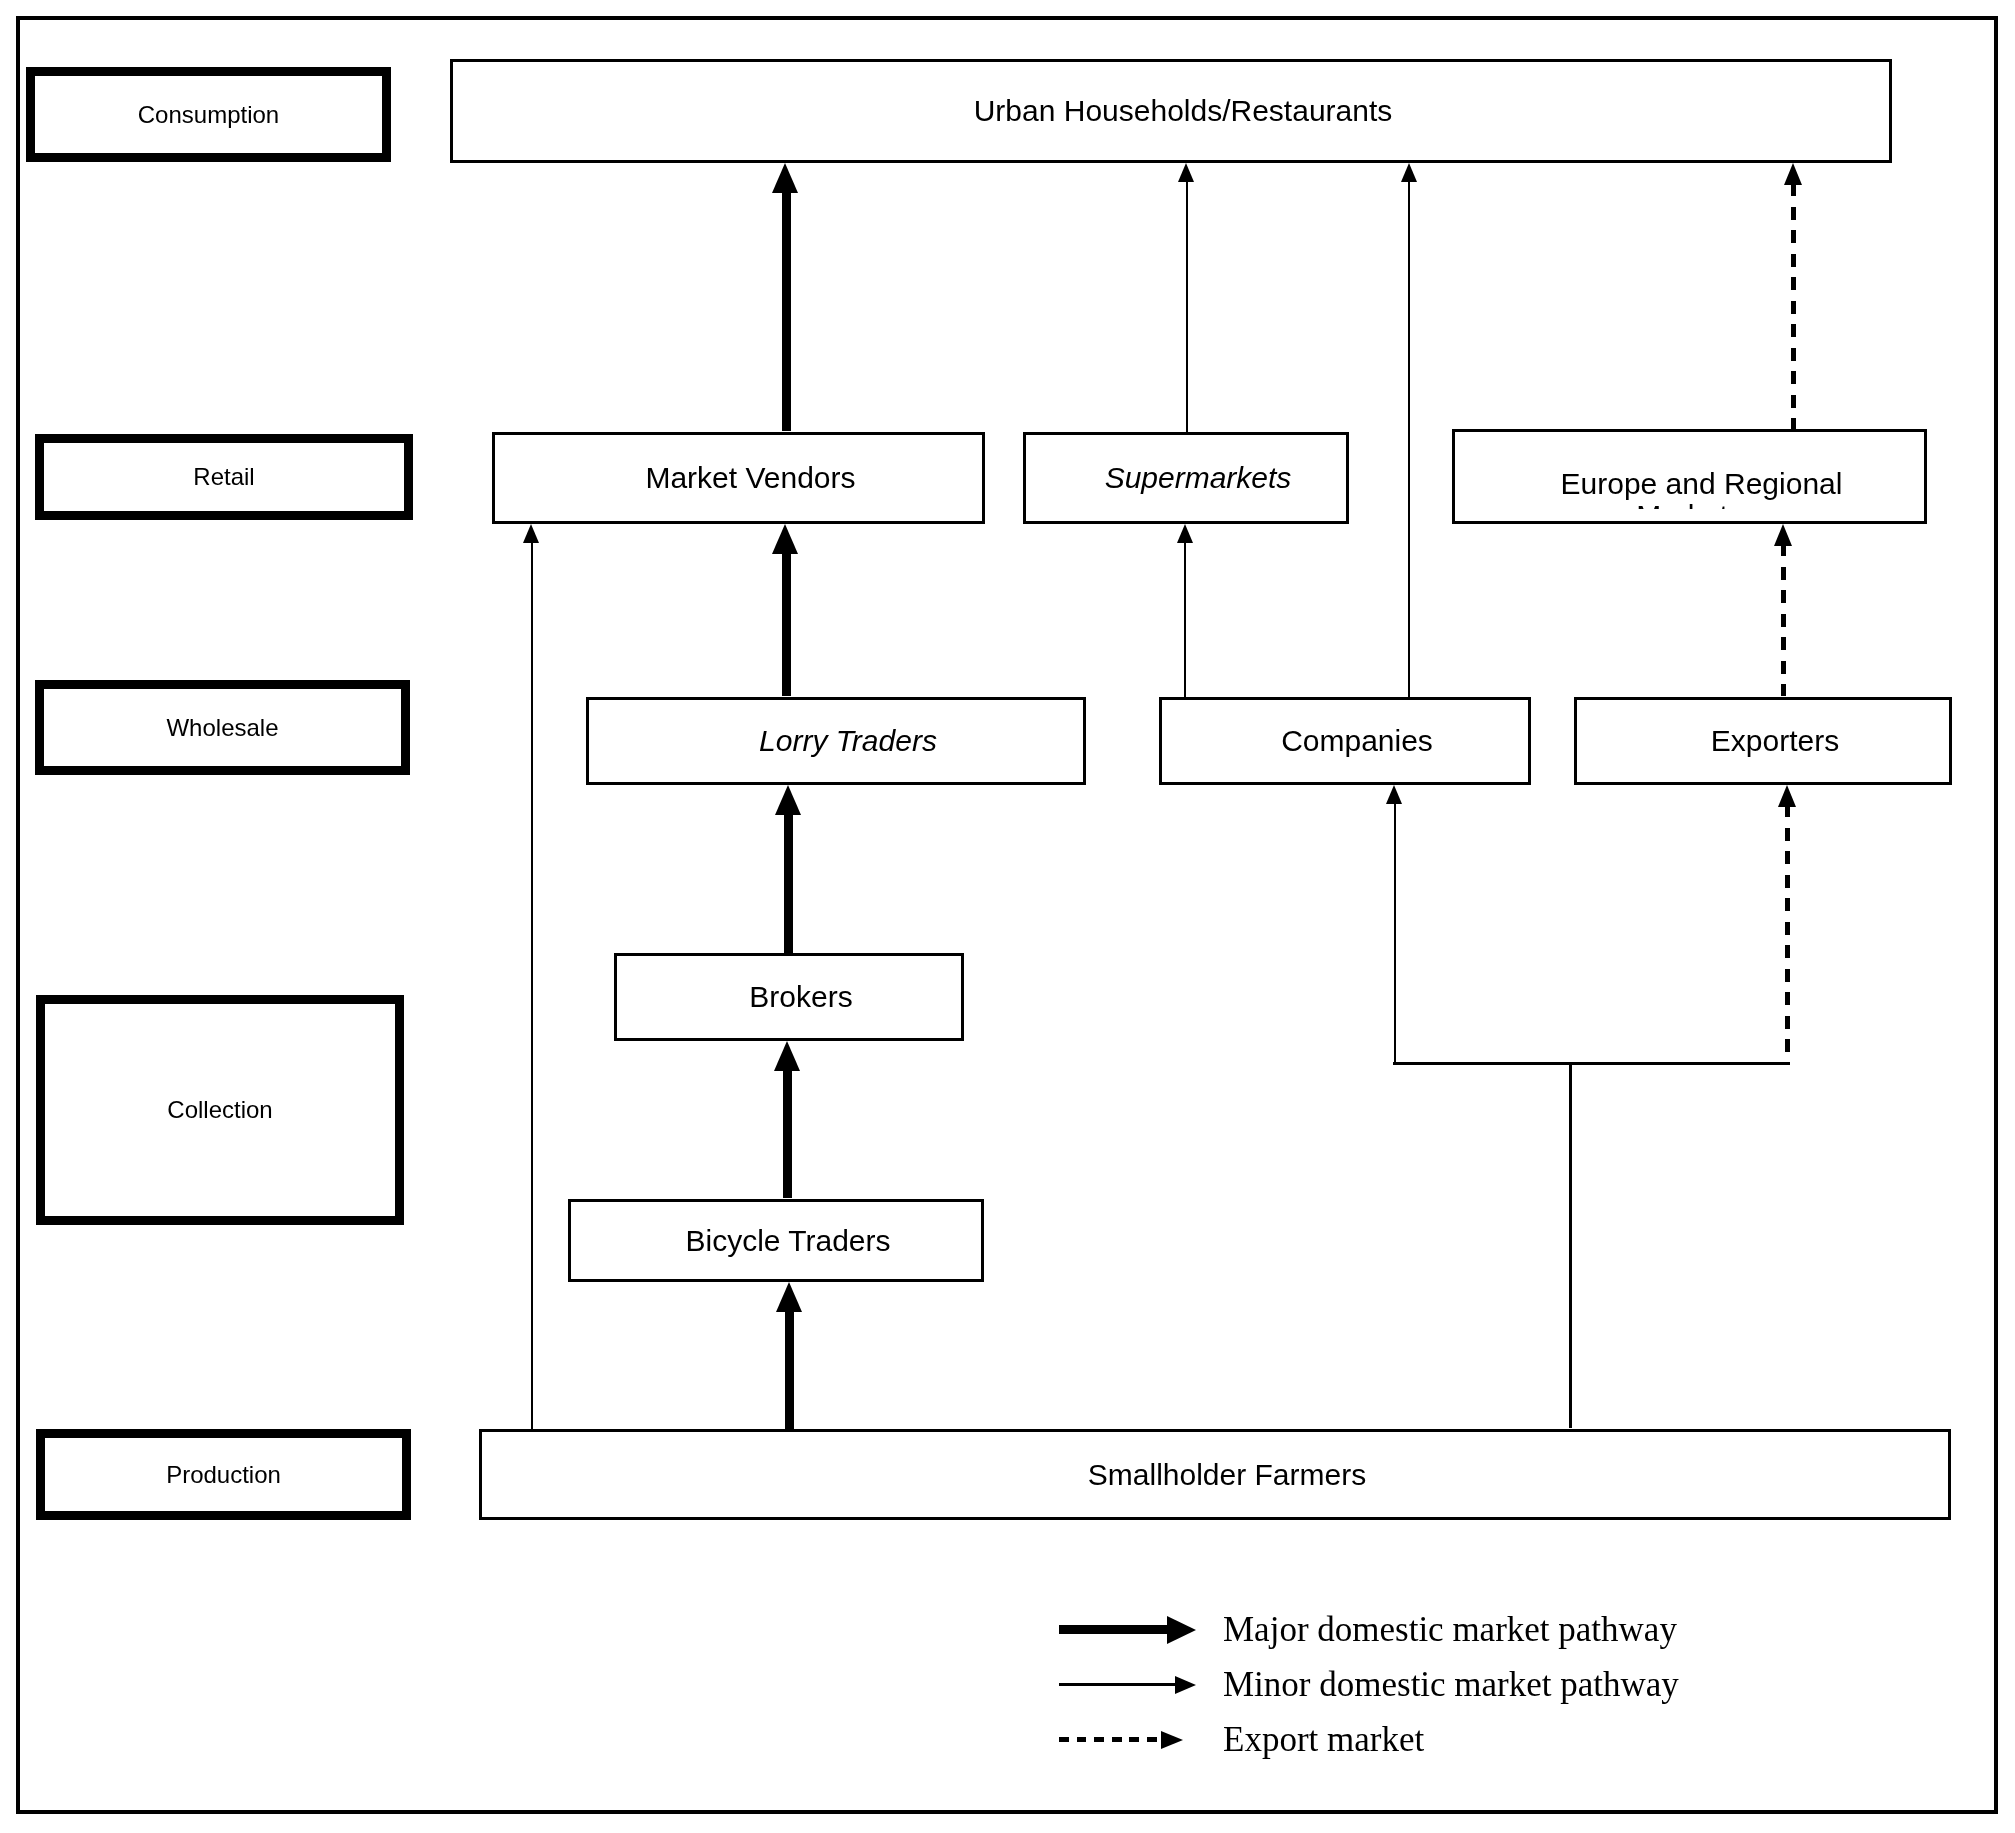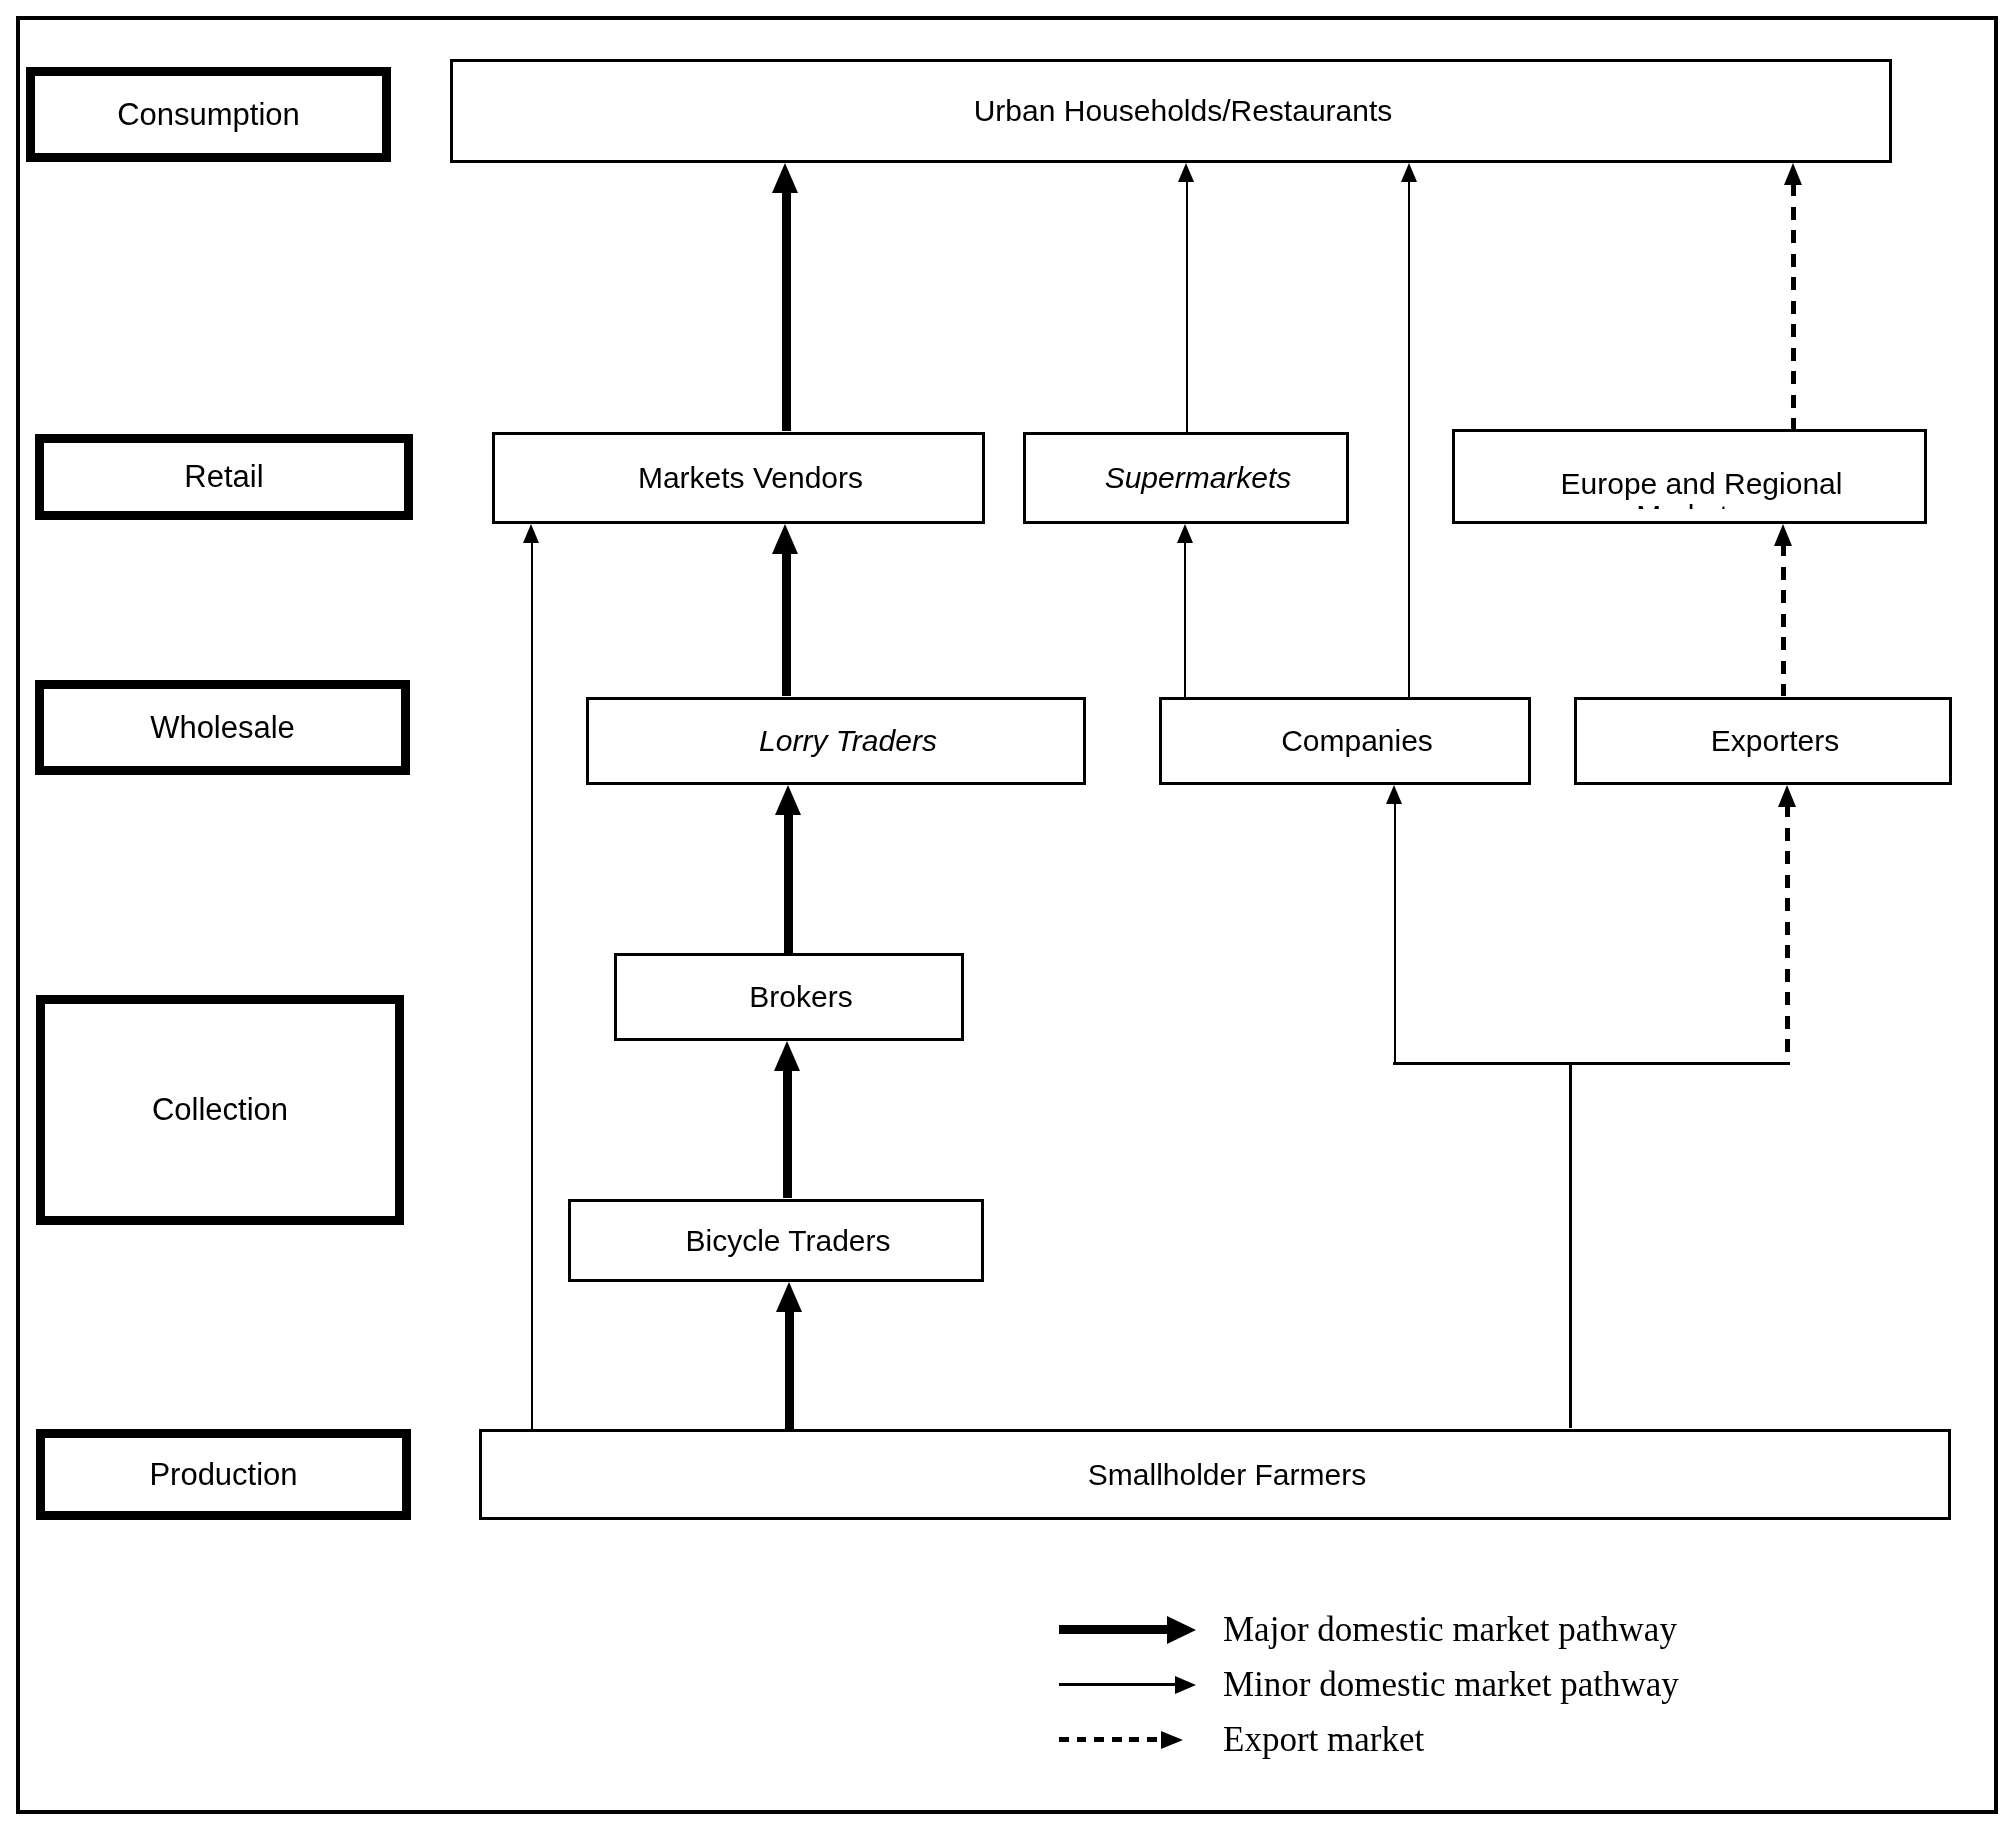--- a/index.html
+++ b/index.html
@@ -2,21 +2,21 @@
 <html style="font-size:10.4px"><head>
 <meta charset="utf-8">
 <style>
   html,body{margin:0;padding:0;background:#ffffff;}
   #canvas{position:relative;width:2015px;height:1834px;background:#ffffff;
           font-family:"Liberation Sans",sans-serif;color:#000;overflow:hidden;}
   #outer-border{position:absolute;left:16.3px;top:16.3px;width:1982px;height:1798px;
           border:4.6px solid #000;box-sizing:border-box;}
   .box{position:absolute;box-sizing:border-box;background:#fff;display:flex;
        align-items:center;justify-content:center;text-align:center;}
-  .stage-box{border:9px solid #000;font-size:31px;}
+  .stage-box{border:9px solid #000;font-size:24px;}
   .node-box{border:3.3px solid #000;font-size:30px;padding-left:24px;}
   .node-box.two-line{align-items:center;}
   .node-box.two-line .line1{margin-top:15.7px;display:block;}
   .clipped-line{position:absolute;top:67px;left:0;right:0;height:9.8px;overflow:hidden;
        text-align:center;font-size:30px;}
   .vline,.hline{position:absolute;background:#000;}
   .vline.export{background:repeating-linear-gradient(to bottom,#000 0 13px,rgba(0,0,0,0) 13px 23.5px);}
   .head-up{position:absolute;width:0;height:0;}
   .head-up.major{border-left:13.7px solid transparent;border-right:13.7px solid transparent;border-bottom:30px solid #000;}
   .head-up.minor{border-left:8.5px solid transparent;border-right:8.5px solid transparent;border-bottom:19.6px solid #000;}
@@ -52,21 +52,21 @@
       </div>
       <div class="box stage-box" style="left: 36px; top: 1429px; width: 375px; height: 91px; position: absolute;">
         <span>Production</span>
       </div>
     </div>
   <div id="nodes">
       <div class="box node-box" style="left: 450px; top: 59px; width: 1442px; height: 104px; position: absolute;">
         <span>Urban Households/Restaurants</span>
       </div>
       <div class="box node-box" style="left: 492px; top: 432px; width: 493px; height: 92px; position: absolute;">
-        <span>Markets Vendors</span>
+        <span>Market Vendors</span>
       </div>
       <div class="box node-box" style="left: 1023px; top: 432px; width: 326px; height: 92px; position: absolute; font-style: italic;">
         <span>Supermarkets</span>
       </div>
       <div class="box node-box two-line" style="left: 1452px; top: 429px; width: 475px; height: 95px; position: absolute;">
         <span class="line1">Europe and Regional</span>
         <div class="clipped-line">Markets</div>
       </div>
       <div class="box node-box" style="left: 586px; top: 697px; width: 500px; height: 88px; position: absolute; font-style: italic;">
         <span>Lorry Traders</span>

